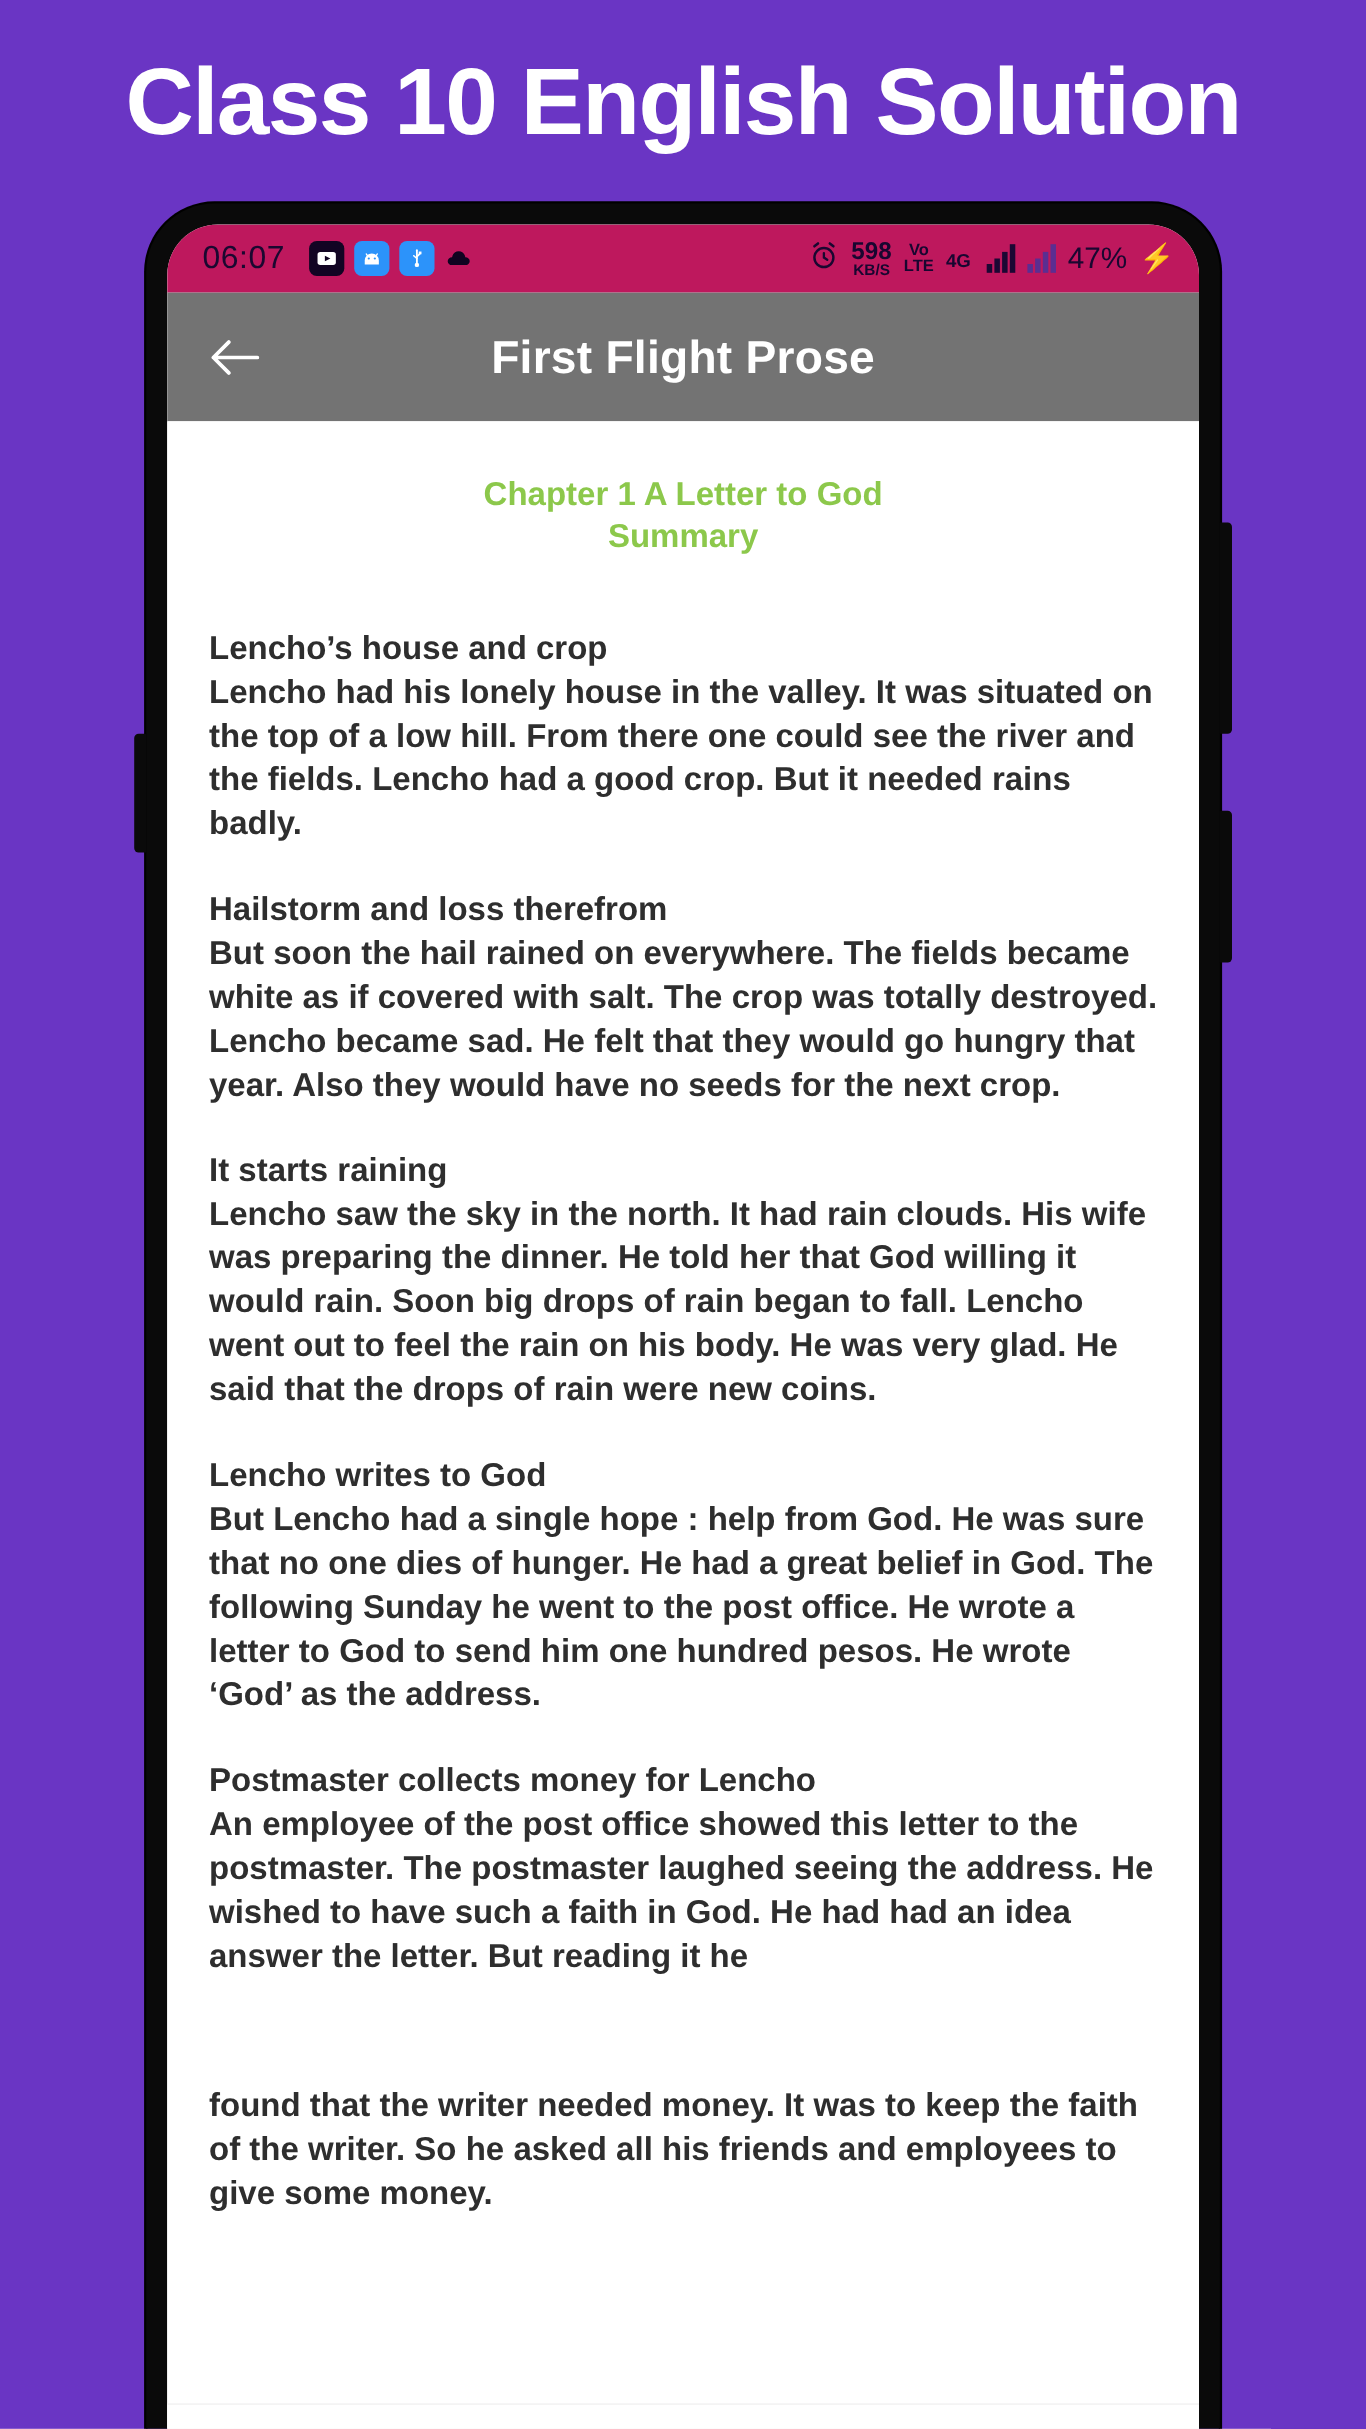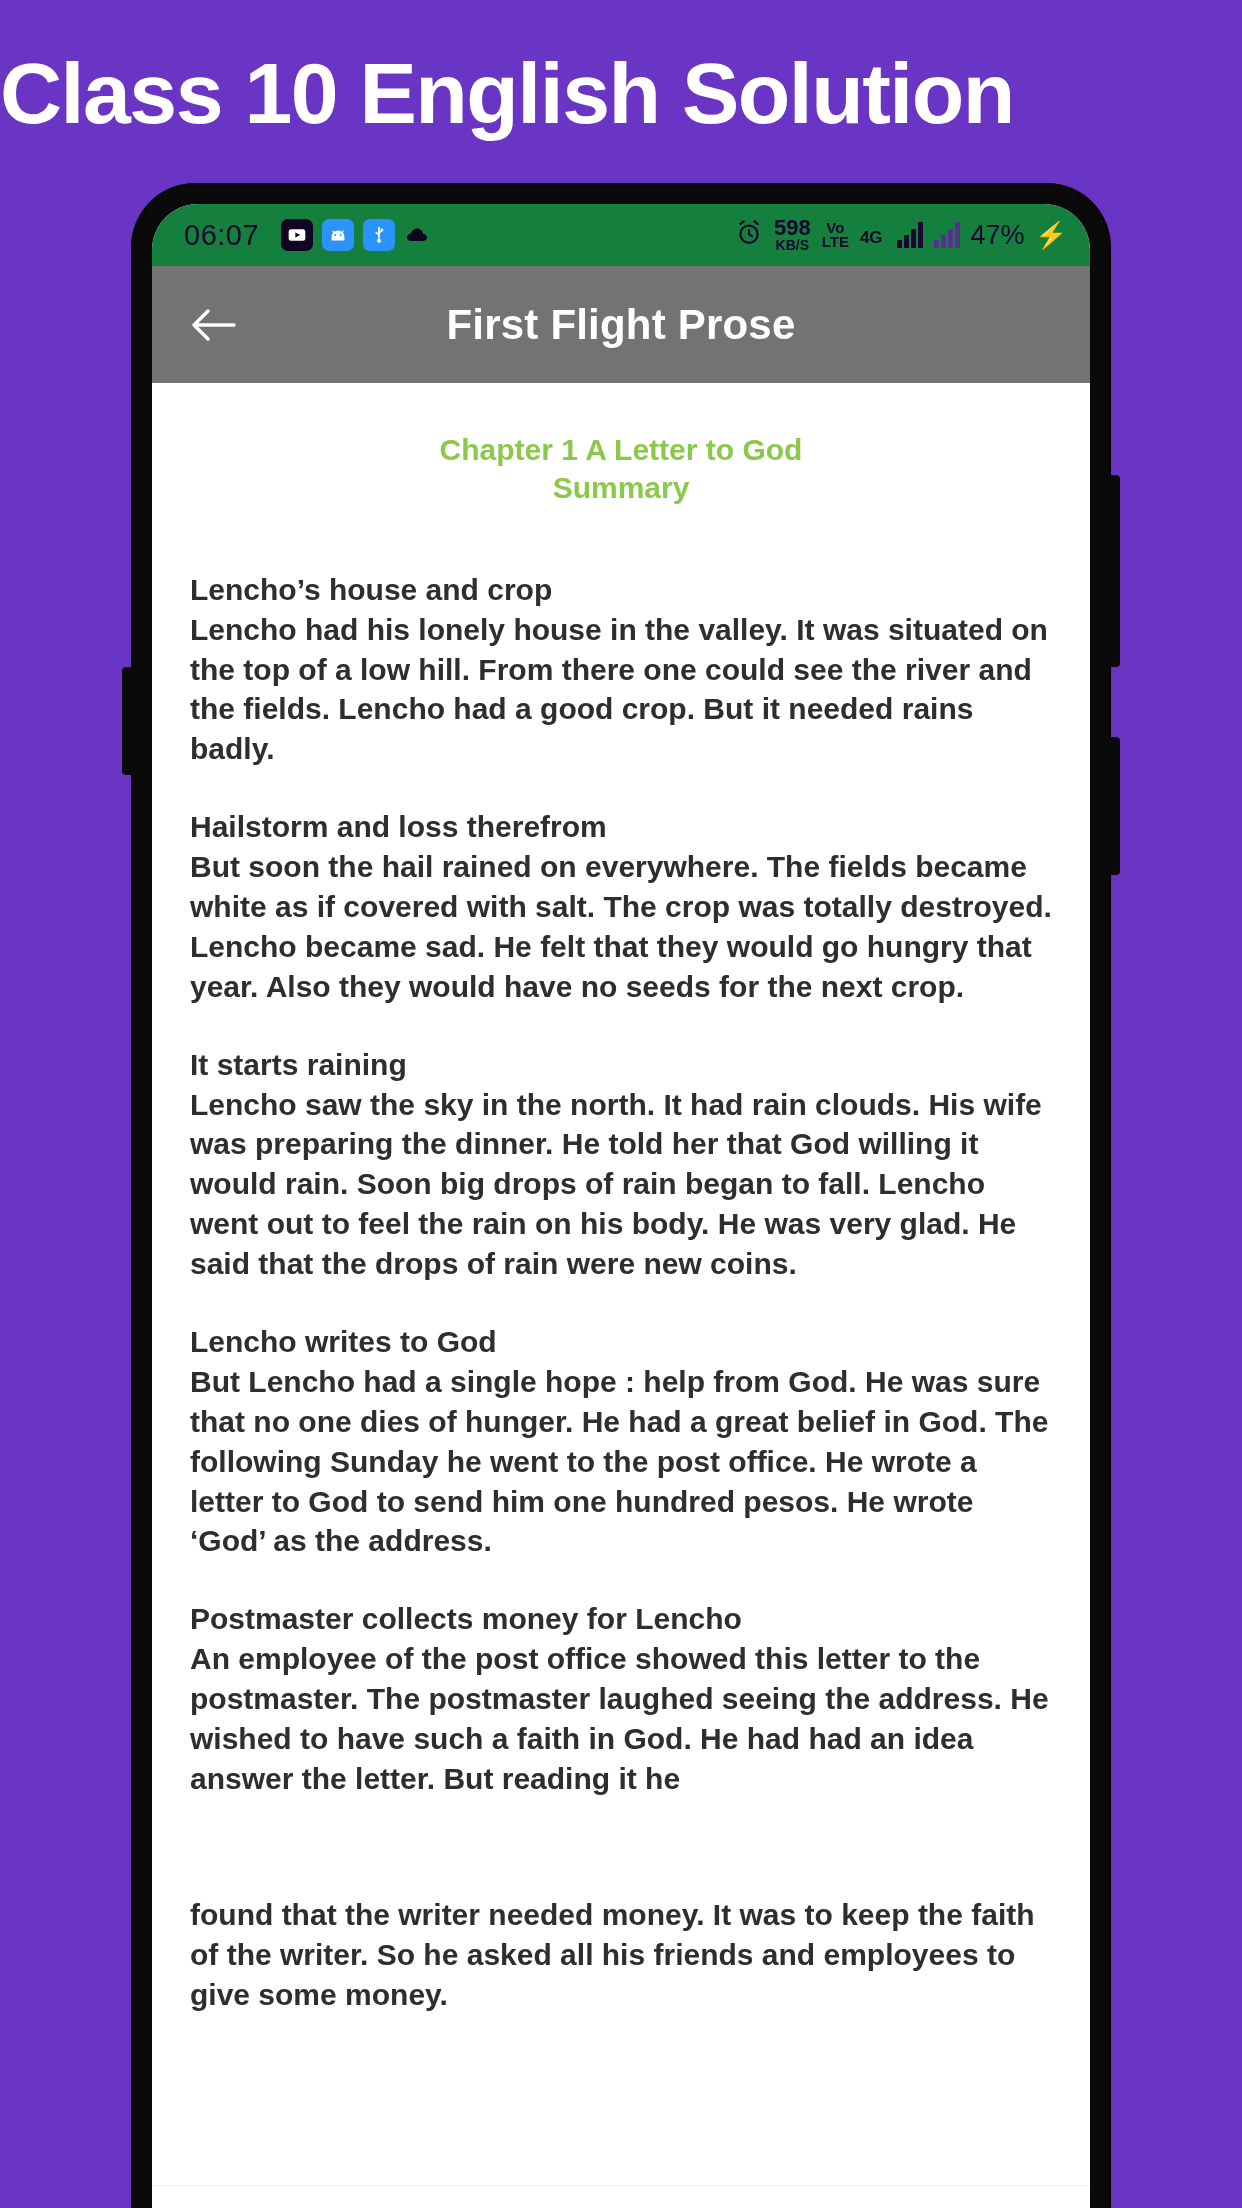--- a/index.html
+++ b/index.html
@@ -17,21 +17,21 @@
 
   
   .banner {
     position: absolute;
     top: 0;
     left: 0;
     width: 1242px;
     height: 185px;
     display: flex;
     align-items: center;
-    justify-content: flex-start;
+    justify-content: center;
   }
   .banner-title {
     color: #FFFFFF;
     font-size: 86px;
     font-weight: 700;
     letter-spacing: -1.5px;
     line-height: 1;
     white-space: nowrap;
   }
 
@@ -82,21 +82,21 @@
     width: 938px;
     height: 2081px;
     background: #FFFFFF;
     border-radius: 46px 46px 0 0;
     overflow: hidden;
   }
 
   
   .statusbar {
     height: 62px;
-    background: #15803d;
+    background: #be185d;
     display: flex;
     align-items: center;
     padding: 0 22px 0 32px;
     box-sizing: border-box;
     color: #CBB6E6;
   }
   .sb-clock {
     font-size: 29px;
     color: #1A0830;
     font-weight: 400;

